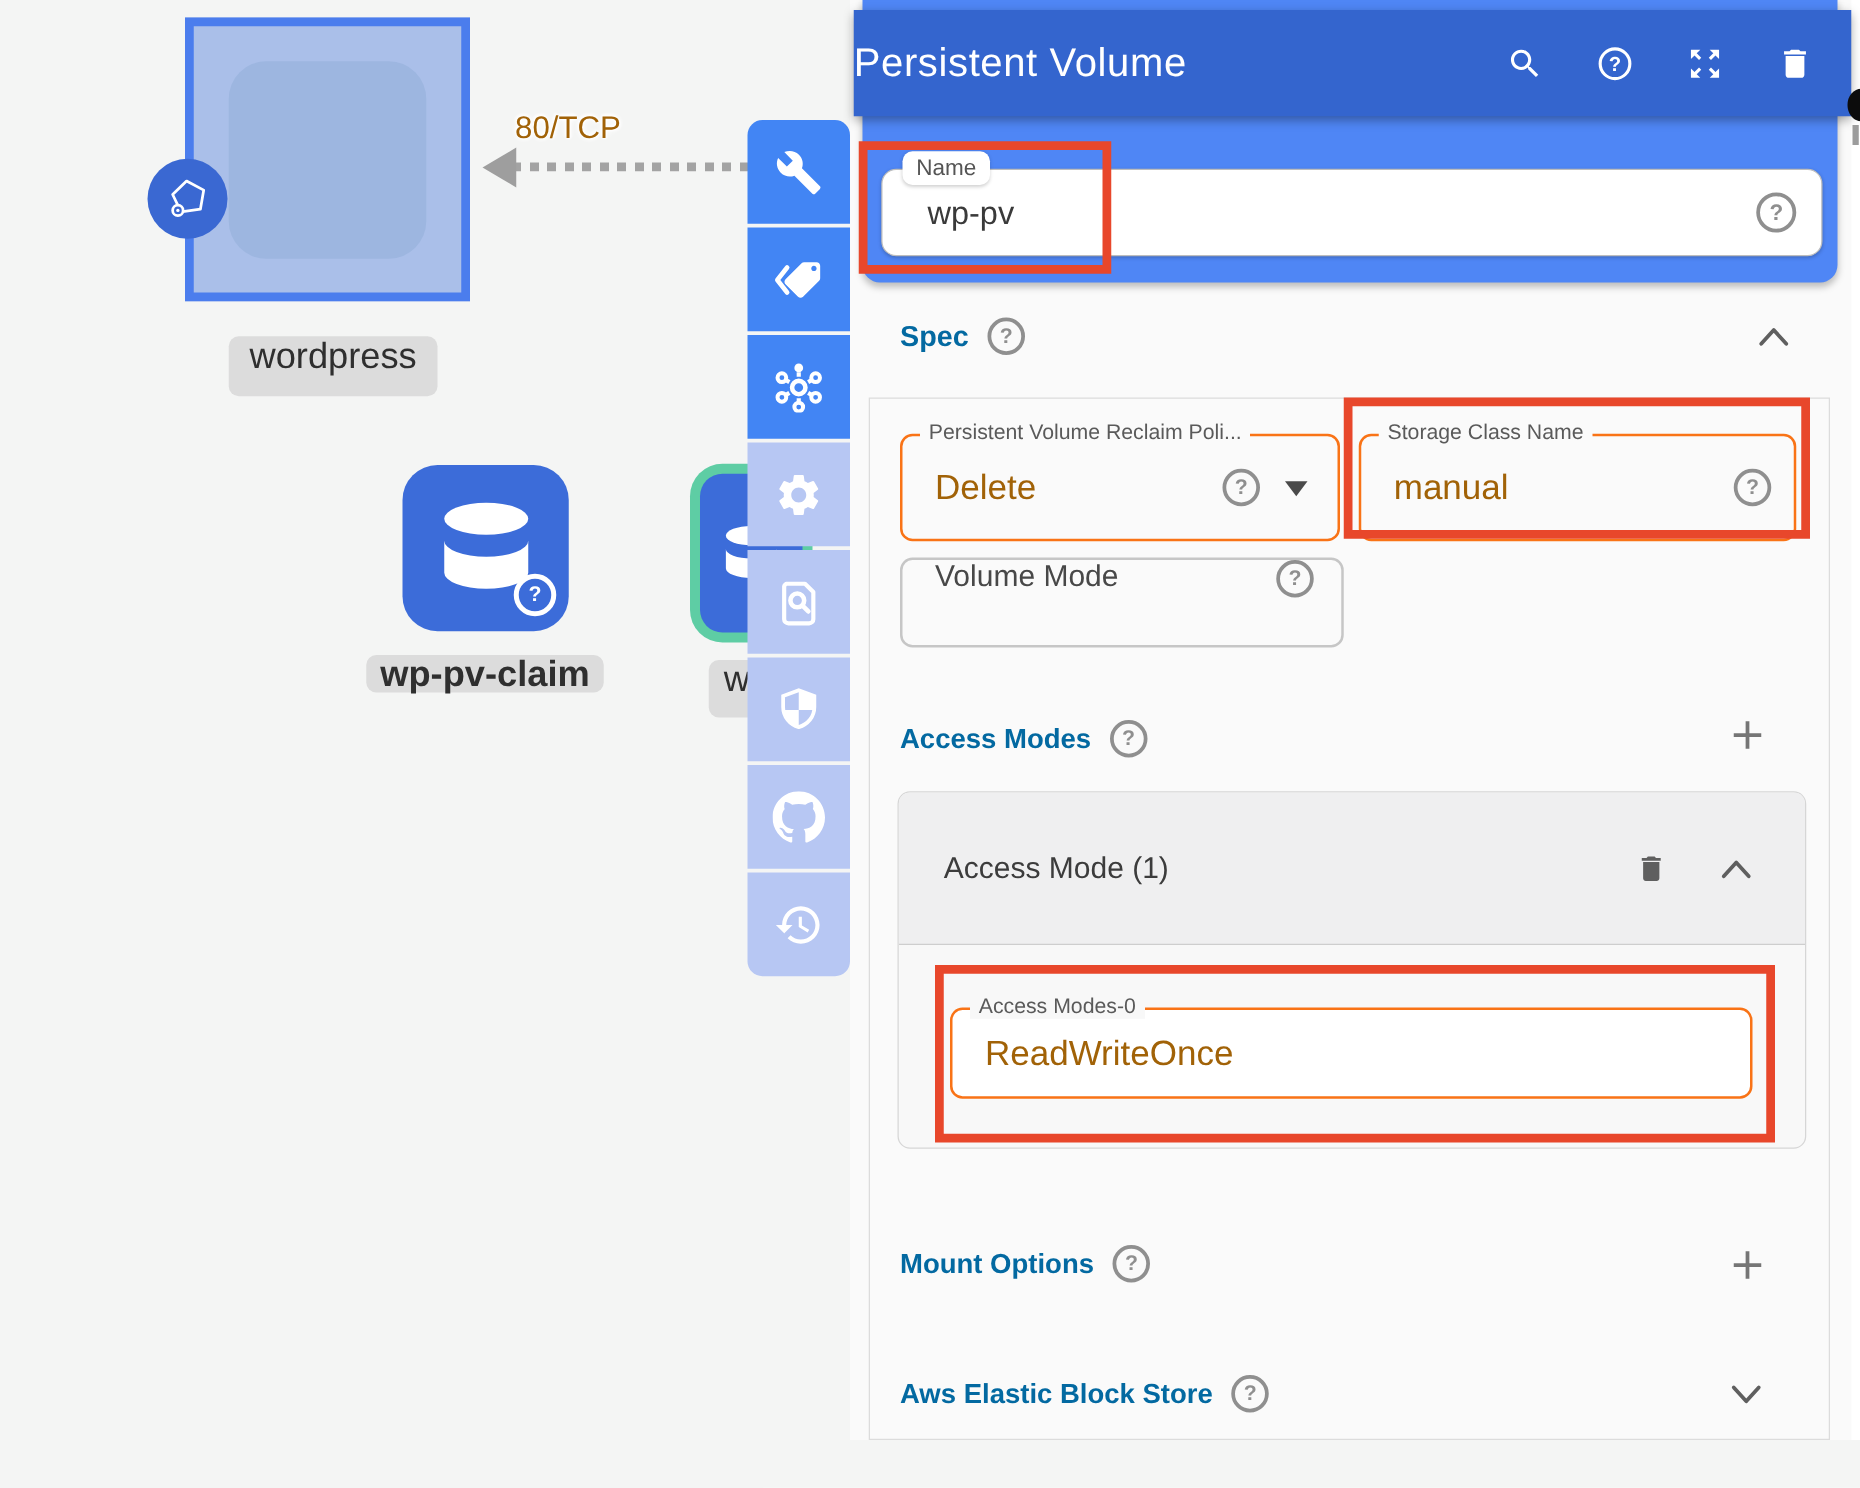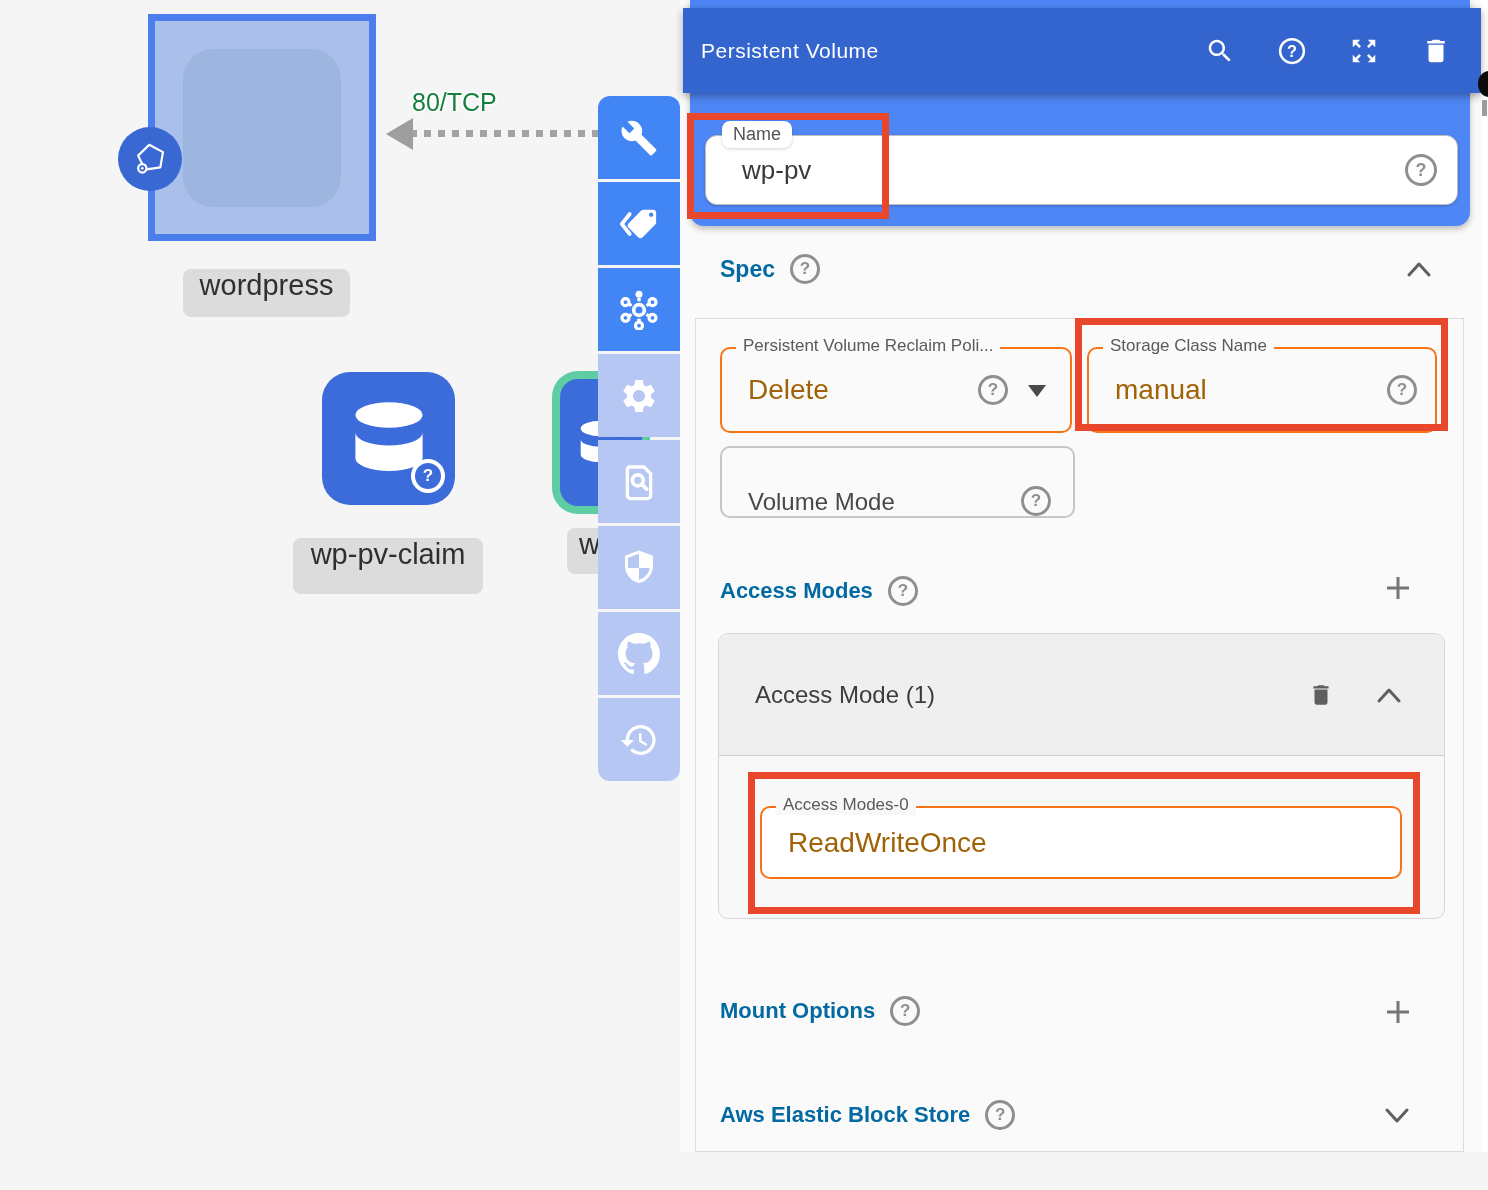--- a/index.html
+++ b/index.html
@@ -10,30 +10,30 @@
   
   #wordpress-node { left:148px; top:14px; width:228px; height:227px;
     border:7px solid #4b7ded; background:#aabfe9; z-index:1; }
   #wordpress-inner { left:28px; top:28px; width:158px; height:158px; border-radius:30px; background:#9db6e0; }
   #wordpress-badge { left:118px; top:127px; width:64px; height:64px; border-radius:50%;
     background:#3a68d2; z-index:2; display:flex; align-items:center; justify-content:center; }
   .node-chip { background:#dcdcdc; border-radius:8px; color:#2f2f2f; font-size:29px;
     display:flex; align-items:flex-start; justify-content:center; z-index:1; }
   #wordpress-label { left:183px; top:269px; width:167px; height:48px; }
 
-  #edge-label { left:412px; top:88px; font-size:25px; color:#15803d; z-index:1;
+  #edge-label { left:412px; top:88px; font-size:25px; color:#a16207; z-index:1;
     text-shadow:0 0 3px #fff, 0 0 5px #fff, 0 0 7px #fff, 1px 1px 2px #fff, -1px -1px 2px #fff; }
   #edge-line { left:410px; top:130px; width:190px; height:7px; z-index:1;
     background:repeating-linear-gradient(90deg,#a3a3a3 0 7px,transparent 7px 14px); }
   #edge-arrowhead { left:386px; top:118px; width:0; height:0; z-index:1;
     border-top:16px solid transparent; border-bottom:16px solid transparent; border-right:27px solid #9e9e9e; }
 
   #pvclaim-node { left:322px; top:372px; width:133px; height:133px; border-radius:28px;
     background:#3c6cd9; z-index:1; display:flex; align-items:center; justify-content:center; }
-  #pvclaim-label { left:293px; top:538px; width:190px; height:56px; }
+  #pvclaim-label { left:293px; top:524px; width:190px; height:30px;font-weight:bold; }
   .q-badge { position:absolute; width:34px; height:34px; border-radius:50%;
     background:#3c6cd9; border:4px solid #fff; color:#fff; font-size:17px; font-weight:bold;
     display:flex; align-items:center; justify-content:center; }
 
   #partial-node { left:552px; top:371px; width:98px; height:143px; border-radius:26px;
     background:#5ecda4; z-index:1; }
   #partial-inner { left:8px; top:8px; width:82px; height:127px; border-radius:18px;
     background:#3c6cd9; overflow:hidden; display:flex; align-items:center; justify-content:center; }
   #partial-label { left:567px; top:528px; width:84px; height:46px; justify-content:flex-start; padding-left:12px; }
 
@@ -48,21 +48,21 @@
   
   #panel-bg { left:680px; top:0; width:801px; height:1152px; background:#fafafa; z-index:8; }
   #panel-right-strip { left:1481px; top:0; width:7px; height:1152px; background:#ffffff; z-index:9; }
   #scroll-thumb { left:1482px; top:100px; width:5px; height:16px; background:#9c9c9c; z-index:13; }
   #edge-crescent { left:1478px; top:71px; width:22px; height:26px; border-radius:50%; background:#0c0c0c; z-index:13; }
 
   #blue-card { left:690px; top:0; width:780px; height:226px; background:#4f86f5;
     border-radius:0 0 14px 14px; box-shadow:0 3px 6px rgba(0,0,0,.25); z-index:9; }
   #panel-header { left:683px; top:8px; width:798px; height:85px; background:#3465ce;
     box-shadow:0 3px 8px rgba(0,0,0,.35); z-index:10; display:flex; align-items:center; }
-  #panel-title { color:#fff; font-size:21px; padding-left:18px; flex:1; letter-spacing:.5px; }
+  #panel-title { color:#fff; font-size:32px; flex:1; letter-spacing:.5px; }
   #header-icons { display:flex; gap:42px; padding-right:30px; align-items:center; }
   .hicon { width:30px; height:30px; cursor:pointer; }
 
   #name-input { left:705px; top:135px; width:753px; height:70px; background:#fff;
     border:1px solid #bdbdbd; border-radius:12px; z-index:10;
     box-shadow:0 1px 3px rgba(0,0,0,.2); display:flex; align-items:center; }
   #name-value { font-size:26px; color:#3a3a3a; padding-left:36px; flex:1; }
   #name-label-chip { left:722px; top:121px; background:#fff; border-radius:8px; padding:3px 11px;
     font-size:18px; color:#555; z-index:11; box-shadow:0 1px 3px rgba(0,0,0,.18); }
 
@@ -82,21 +82,21 @@
   #ebs-row { left:720px; top:1100px; }
 
   .fieldset { position:absolute; border:2px solid #f97316; border-radius:10px; z-index:11; }
   .fieldset .flabel { position:absolute; top:-13px; left:14px; background:#fafafa;
     padding:0 7px; font-size:17px; color:#5a5a5a; white-space:nowrap; }
   .fieldset .fvalue { position:absolute; left:26px; top:50%; transform:translateY(-50%);
     font-size:28px; color:#a16207; }
   #reclaim-field { left:720px; top:347px; width:352px; height:86px; }
   #storage-field { left:1087px; top:347px; width:350px; height:86px; }
   #volume-mode-box { left:720px; top:446px; width:355px; height:72px;
-    border:2px solid #c6c6c6; border-radius:10px; z-index:11; display:flex; align-items:flex-end; }
+    border:2px solid #c6c6c6; border-radius:10px; z-index:11; display:flex; align-items:flex-start; }
   #volume-mode-box .vlabel { font-size:24px; color:#484848; padding-left:26px; flex:1; }
 
   .field-help { position:absolute; top:50%; transform:translateY(-50%); }
   .caret-down { position:absolute; right:24px; top:50%; transform:translateY(-42%);
     width:0; height:0; border-left:9px solid transparent; border-right:9px solid transparent;
     border-top:12px solid #4a4a4a; }
 
   .plus-icon, .chev { z-index:11; cursor:pointer; }
   #spec-chevron { left:1406px; top:260px; }
   #access-plus { left:1384px; top:574px; }

